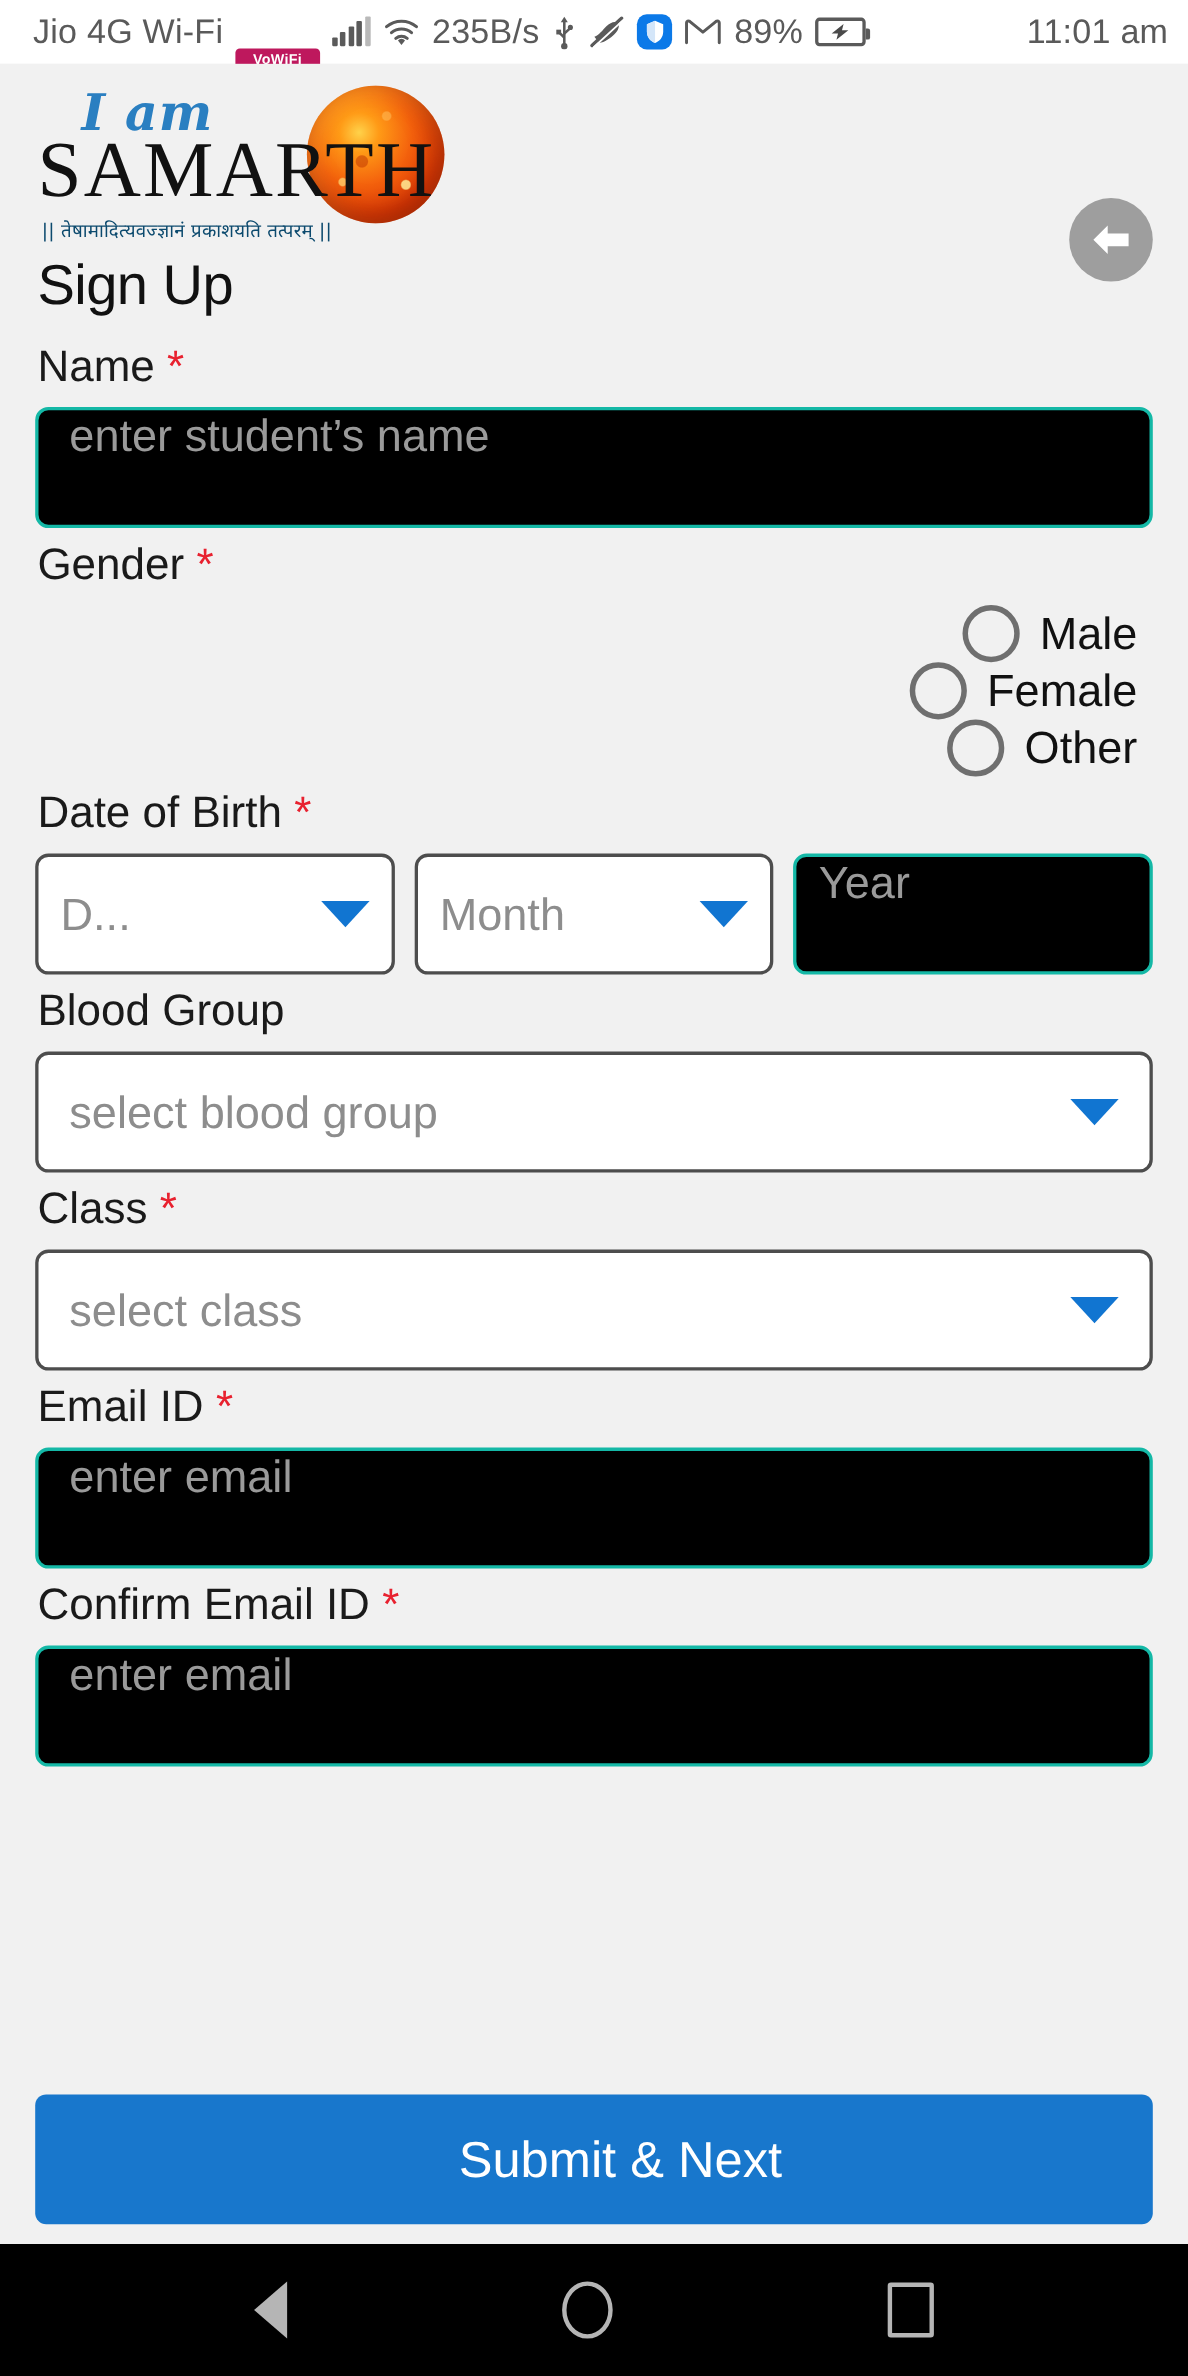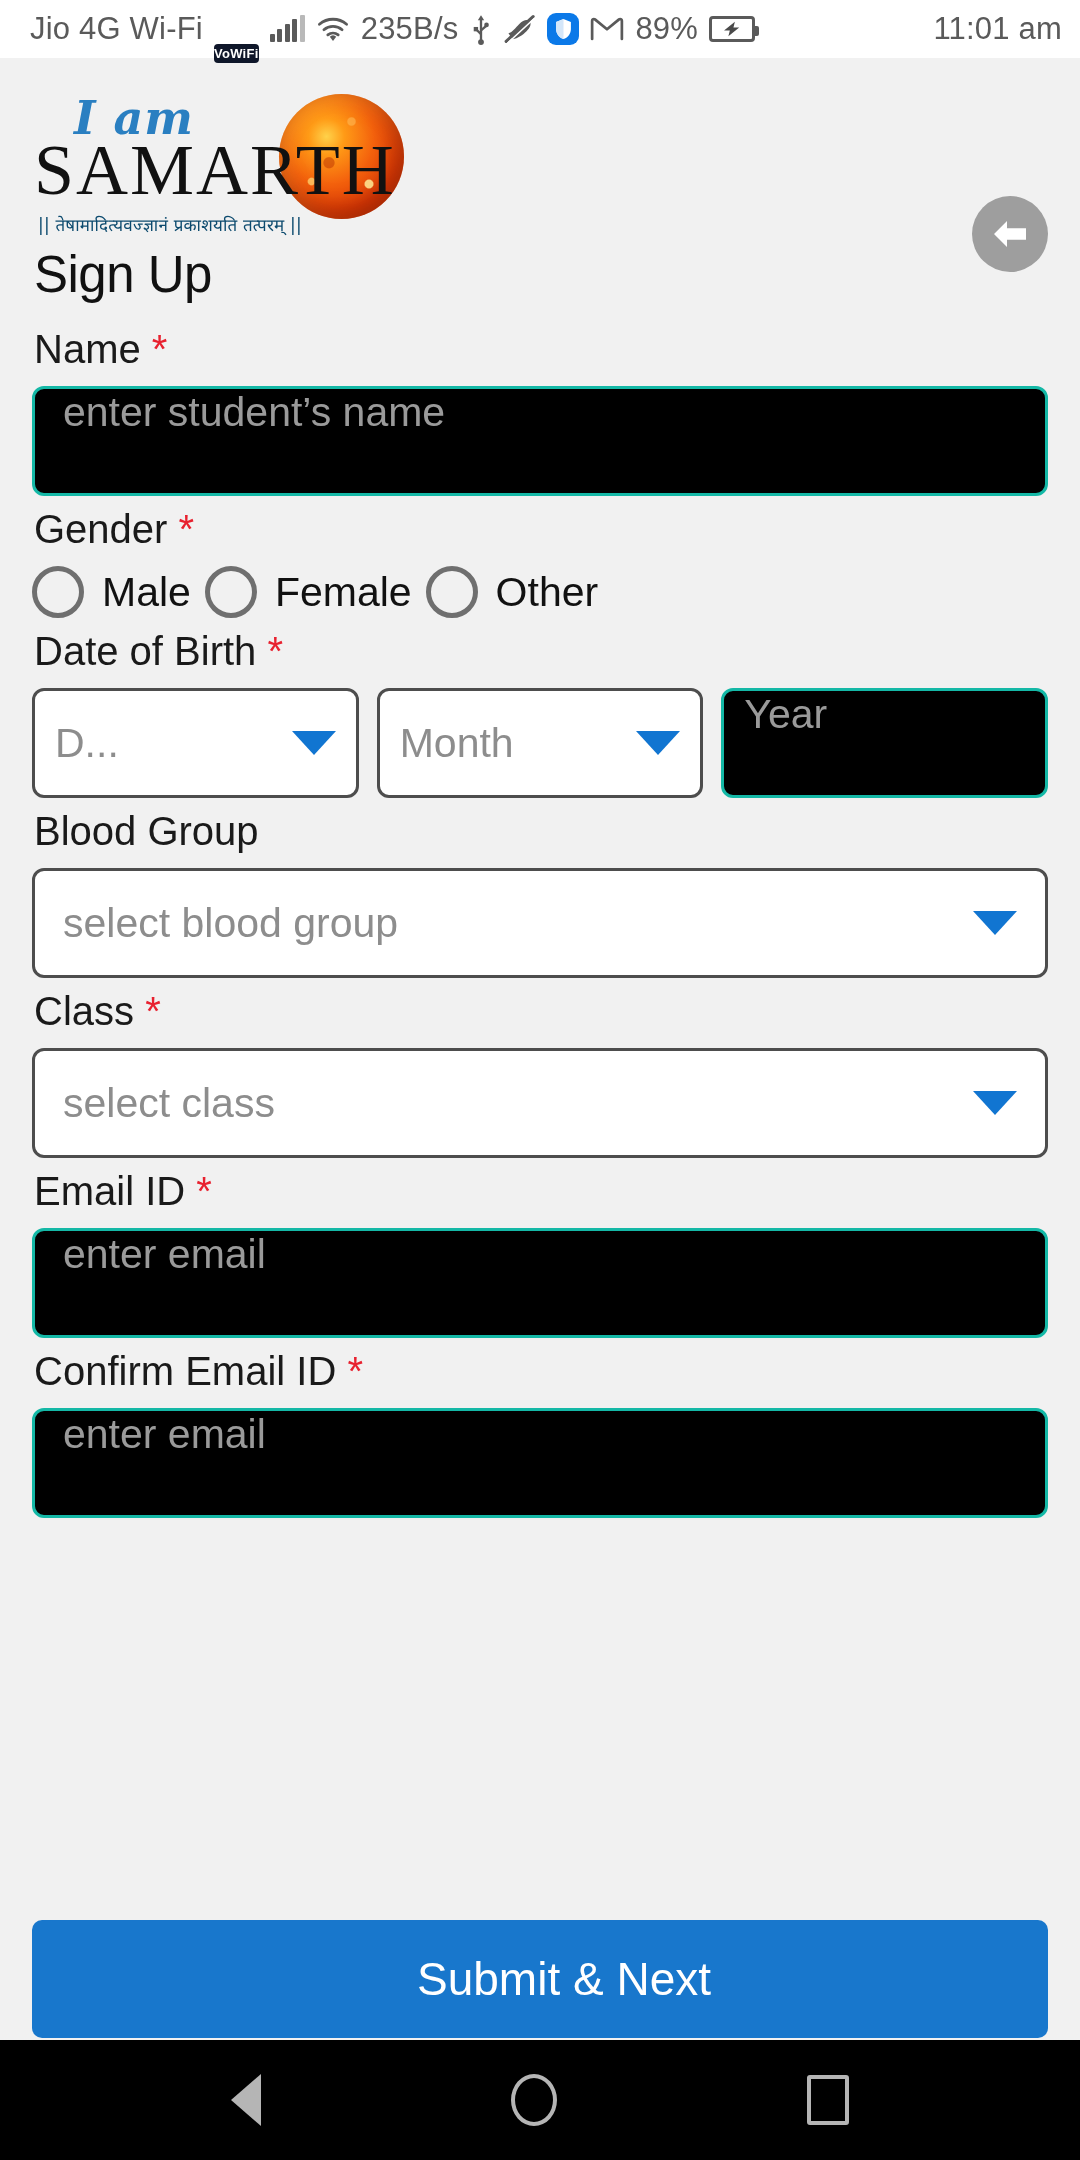--- a/index.html
+++ b/index.html
@@ -12,22 +12,22 @@
   .phone { position:relative; width:1080px; height:2160px; background:#f1f1f1; }
 
   
   .statusbar{
     position:absolute; top:0; left:0; width:1080px; height:58px;
     background:#ffffff; display:flex; align-items:center; gap:11px;
     padding:0 18px 0 30px; color:#555; font-size:31px; white-space:nowrap;
   }
   .sb-text{ color:#5a5a5a; font-size:31px; letter-spacing:.2px; }
   .vowifi{
-    background:#0f172a; color:#fff; font-size:13px; font-weight:bold;
-    border-radius:4px; padding:3px 0; line-height:1; letter-spacing:.3px;
+    background:#be185d; color:#fff; font-size:13px; font-weight:bold;
+    border-radius:4px; padding:3px 16px; line-height:1; letter-spacing:.3px;
     display:inline-block;
     margin-top:48px;
   }
   .sb-ico{ display:inline-flex; align-items:center; justify-content:center; }
   .sb-spacer{ flex:1; }
   .bars{ display:flex; align-items:flex-end; gap:2.5px; height:26px; }
   .bars i{ width:5px; background:#5a5a5a; display:block; border-radius:1px; }
   .bars i:nth-child(1){ height:8px; }
   .bars i:nth-child(2){ height:13px; }
   .bars i:nth-child(3){ height:18px; }
@@ -42,21 +42,21 @@
     position:relative; display:flex; align-items:center; justify-content:center;
   }
   .battery:after{
     content:""; position:absolute; right:-7px; top:7px; width:4px; height:10px;
     background:#5a5a5a; border-radius:0 2px 2px 0;
   }
 
   
   .content{
     position:absolute; top:58px; left:0; width:1080px; height:1982px;
-    background:#f1f1f1; overflow:hidden;margin-top:16px;
+    background:#f1f1f1; overflow:hidden;
   }
 
   
   .header{ position:relative; height:175px; }
   .logo{ position:absolute; left:34px; top:15px; width:350px; height:150px; }
   .logo-iam{
     position:absolute; left:40px; top:2px;
     font-family:"DejaVu Serif", serif; font-style:italic; font-weight:bold;
     font-size:46px; color:#2a7fc1; letter-spacing:1px;
   }
@@ -117,21 +117,21 @@
     display:flex; align-items:center; justify-content:space-between;
     padding:0 28px; font-size:41px; color:#8d8d8d; cursor:pointer;
   }
   .caret{
     width:0; height:0; border-left:22px solid transparent;
     border-right:22px solid transparent; border-top:24px solid #1175d1;
     flex:none;
   }
 
   
-  .radio-row{ display:flex; align-items:flex-end; margin-top:4px; }
+  .radio-row{ display:flex; align-items:flex-end; margin-top:4px;flex-direction:column; }
   .radio-opt{ display:flex; align-items:center; cursor:pointer; }
   .radio{
     width:52px; height:52px; border-radius:50%;
     border:5px solid #6f6f6f; background:transparent; flex:none;
   }
   .radio-lbl{ font-size:41px; color:#111; margin:0 14px 0 18px; }
 
   
   .dob-row{ display:flex; gap:18px; }
   .dob-cell{ flex:1; min-width:0; }

